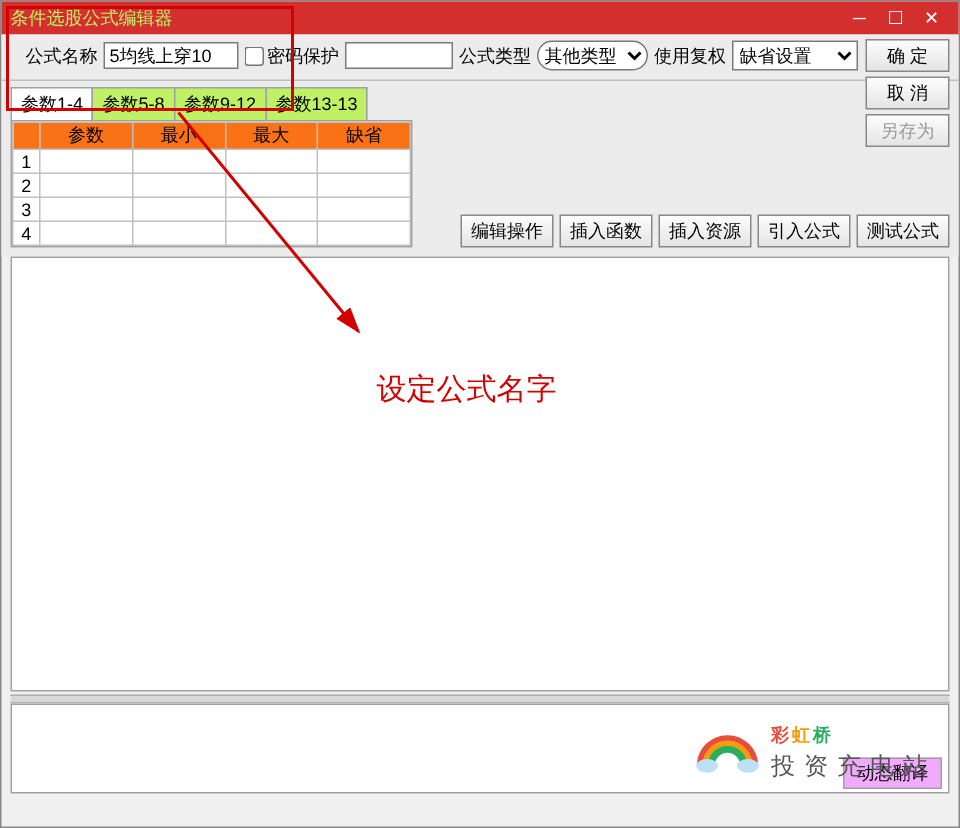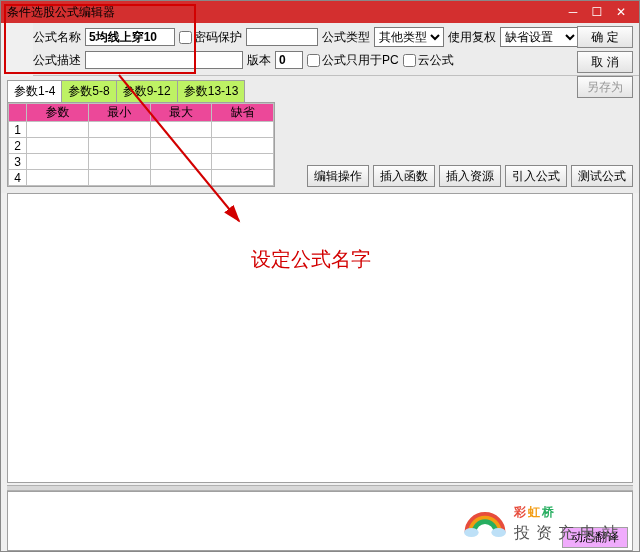--- a/index.html
+++ b/index.html
@@ -1,38 +1,38 @@
 <!DOCTYPE html>
 <html><head>
 <meta charset="utf-8">
 <style>
   * { box-sizing: border-box; margin: 0; padding: 0; font-family: "Microsoft YaHei", SimSun, Arial, sans-serif; font-size: 12px; }
   html, body { width: 640px; height: 552px; background: #fff; overflow: hidden; }
   .window { width: 640px; height: 552px; position: relative; background: #f0f0f0; border: 1px solid #888; }
   .titlebar { height: 22px; background: #d32f2f; color: #fff; display: flex; align-items: center; padding: 0 6px; font-size: 12px; }
-  .titlebar .title { flex: 1; color:#000000; white-space:nowrap; overflow:hidden; }
+  .titlebar .title { flex: 1; color:#bef264; white-space:nowrap; overflow:hidden; }
   .titlebar .win-btn { width: 24px; text-align: center; cursor: pointer; color:#fff; }
-  .toolbar { background: #ececec; padding: 4px 6px 2px 0; border-bottom: 1px solid #c0c0c0; margin-left: 32px; }
+  .toolbar { background: #ececec; padding: 4px 6px 2px 16px; border-bottom: 1px solid #c0c0c0; }
   .row { display: flex; align-items: center; gap: 4px; margin-bottom: 4px; flex-wrap: nowrap; }
   .lbl { white-space: nowrap; color: #000; }
-  .inp { border: 1px solid #7a7a7a; background: #fff; height: 18px; padding: 0 3px; font-size: 12px; font-weight: bold; }
+  .inp { border: 1px solid #7a7a7a; background: #fff; height: 18px; padding: 0 3px; font-size: 12px; }
   .sel { border: 1px solid #7a7a7a; background: #fff; height: 20px; font-size: 12px; }
   .btn { border: 1px solid #888; background: linear-gradient(#fdfdfd,#e4e4e4); height: 22px; padding: 0 6px; font-size: 12px; cursor: pointer; white-space: nowrap; }
   .btn.disabled { color: #999; }
   .chk { display: inline-flex; align-items: center; gap: 2px; white-space: nowrap; }
   .chk input { margin:0; }
   .rightbtns { position:absolute; right:6px; top:25px; display:flex; flex-direction:column; gap:3px; }
   .rightbtns .btn { width:56px; }
   .tabs { display: flex; margin-top: 2px; }
   .tab { border: 1px solid #a0a0a0; border-bottom: none; background:#bef264; padding: 2px 6px; margin-right: -1px; cursor: pointer; }
   .tab.active { background:#fff; }
   .param-grid { background:#fff; border:1px solid #a0a0a0; width: 268px; }
   .param-grid table { border-collapse: collapse; width:100%; }
   .param-grid th, .param-grid td { border:1px solid #c0c0c0; height:16px; font-weight:normal; text-align:center; }
-  .param-grid th { background:#ec4899; }
+  .param-grid th { background:#f97316; }
   .param-wrap { display:flex; gap:6px; align-items:flex-end; padding: 2px 6px 6px 6px; background:#ececec; }
   .action-btns { display:flex; gap:4px; margin-left:auto; align-self:flex-end; }
   .editor { position:relative; background:#fff; border:1px solid #a0a0a0; margin:0 6px; height:290px; overflow:auto; }
   .bottom-splitter { height:6px; background:#d8d8d8; border-top:1px solid #b0b0b0; border-bottom:1px solid #b0b0b0; margin:2px 6px 0 6px; cursor: ns-resize; }
   .bottom-panel { position:relative; background:#fff; border:1px solid #a0a0a0; margin:0 6px 4px 6px; height:60px; }
   .bottom-tab { position:absolute; right:4px; bottom:2px; border:1px solid #a0a0a0; background:#f0abfc; padding:1px 8px; }
   .annot-box { position:absolute; border:2px solid #d20000; pointer-events:none; }
   .annot-text { position:absolute; color:#d20000; font-size:20px; pointer-events:none; }
   .annot-arrow { position:absolute; pointer-events:none; }
   .watermark { position:absolute; right:8px; bottom:6px; display:flex; align-items:center; gap:6px; }
@@ -62,41 +62,27 @@
   <div class="toolbar" style="padding-right:60px;">
     <div class="row">
       <span class="lbl">公式名称</span>
       <input class="inp" style="width: 90px;" value="5均线上穿10">
       <label class="chk">
         <input type="checkbox" style="">
         <span>密码保护</span>
       </label>
       <input class="inp" style="width: 72px;" value="">
       <span class="lbl">公式类型</span>
-      <select class="sel" style="width:74px;">
+      <select class="sel" style="width:74px;border-radius:10px;">
         <option>其他类型</option>
       </select>
       <span class="lbl">使用复权</span>
       <select class="sel" style="width:84px;">
         <option>缺省设置</option>
       </select>
-    </div>
-    <div class="row">
-      <span class="lbl">公式描述</span>
-      <input class="inp" style="width: 158px;" value="">
-      <span class="lbl">版本</span>
-      <input class="inp" style="width: 28px; text-align: left;" value="0">
-      <label class="chk">
-        <input type="checkbox" style="">
-        <span>公式只用于PC</span>
-      </label>
-      <label class="chk">
-        <input type="checkbox" style="">
-        <span>云公式</span>
-      </label>
     </div>
   </div>
 
   <div class="param-wrap">
     <div>
       <div class="tabs">
         <div class="tab active">参数1-4</div>
         <div class="tab">参数5-8</div>
         <div class="tab">参数9-12</div>
         <div class="tab">参数13-13</div>

